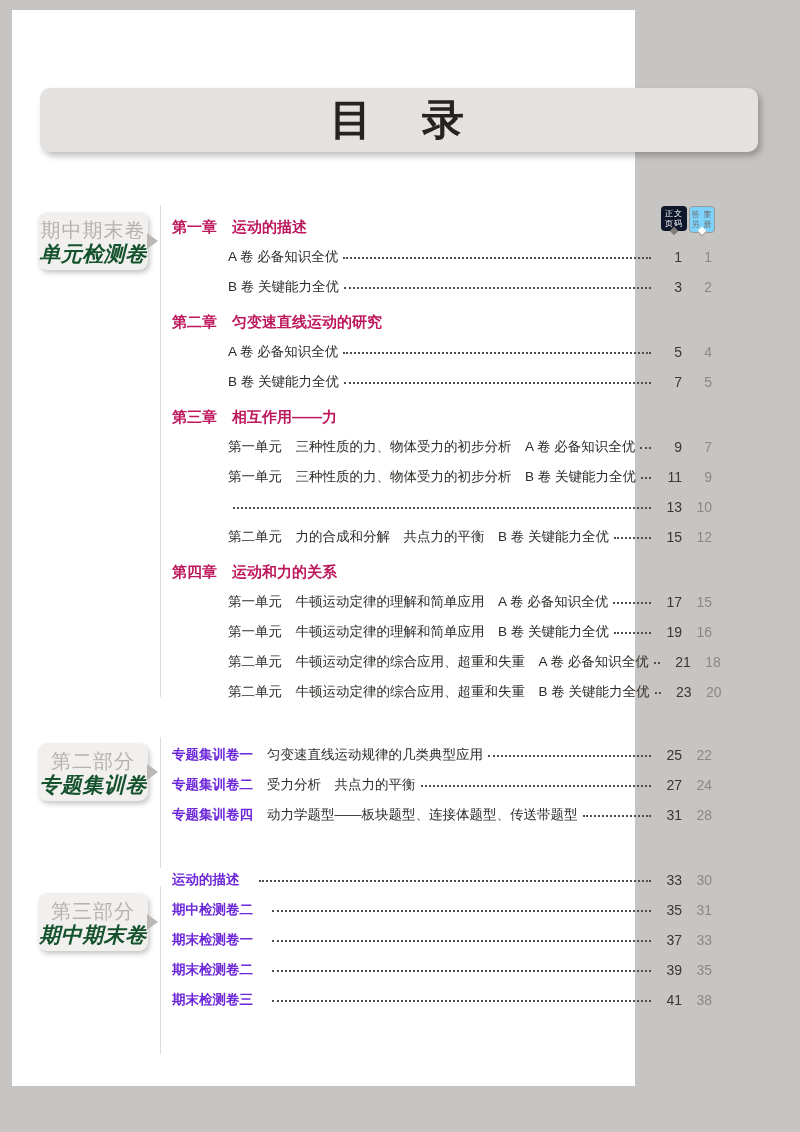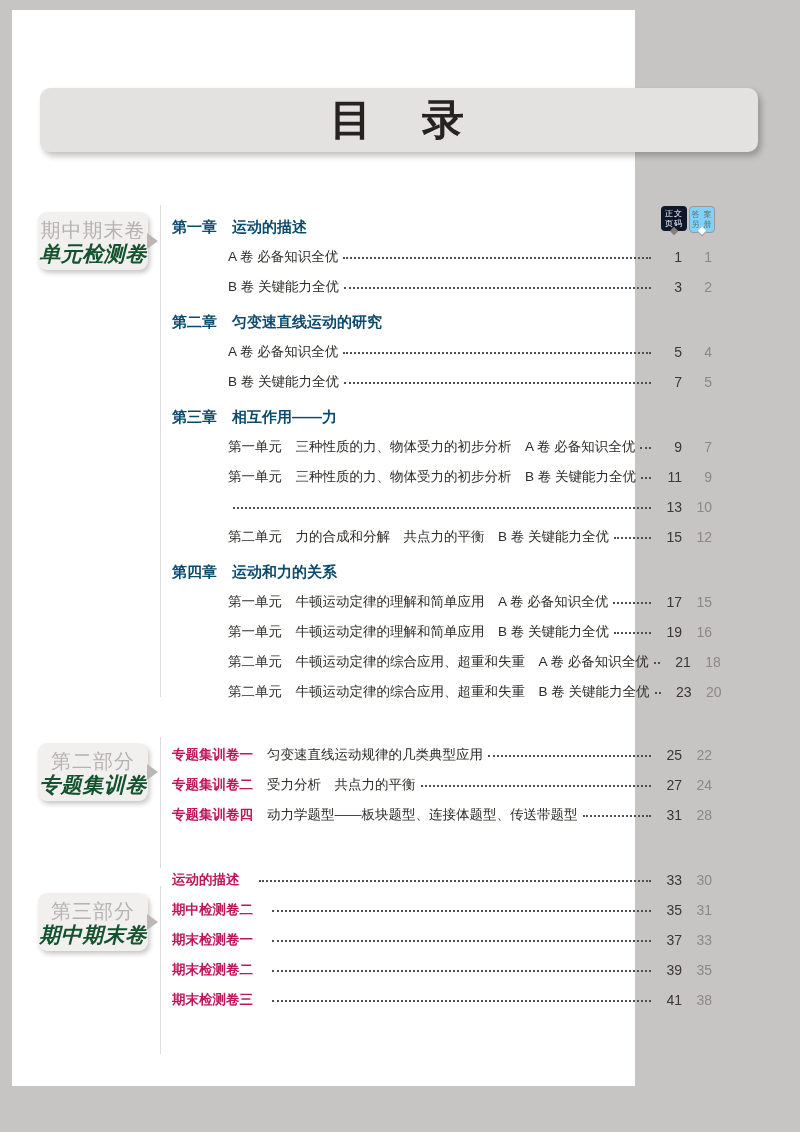--- a/index.html
+++ b/index.html
@@ -51,26 +51,26 @@
     position:absolute;left:50%;bottom:-3px;width:6px;height:6px;
     transform:translateX(-50%) rotate(45deg);
   }
   .ref-main .ref-pointer{background:#807d7a;}
   .ref-ans .ref-pointer{background:#ffffff;border-right:1px solid #9b9895;border-bottom:1px solid #9b9895;}
   
   .content{
     position:absolute;left:160px;top:190px;width:540px;
     font-size:13.5px;color:#2e2b28;white-space:nowrap;
   }
-  .ch{height:30px;line-height:30px;font-size:15px;font-weight:bold;color:#0c4a6e;margin-top:5px;}
+  .ch{height:30px;line-height:30px;font-size:15px;font-weight:bold;color:#be185d;margin-top:5px;}
   .ch.first{margin-top:12px;}
   .ch .ch-num{margin-right:15px;}
   .row{display:flex;height:30px;line-height:30px;}
   .row.indent{padding-left:56px;}
-  .row-label{font-weight:bold;color:#be185d;margin-right:14px;}
+  .row-label{font-weight:bold;color:#6d28d9;margin-right:14px;}
   .leader{
     flex:1;min-width:6px;margin:0 5px;height:0;align-self:center;
     border-bottom:2px dotted #514e4b;transform:translateY(1px);
   }
   .num{flex:none;text-align:right;font-size:14px;}
   .num.main{width:26px;color:#3a3734;}
   .num.ans{width:30px;color:#8b8886;}
   .sec2{margin-top:33px;}
   .sec3{margin-top:35px;}
 </style>

